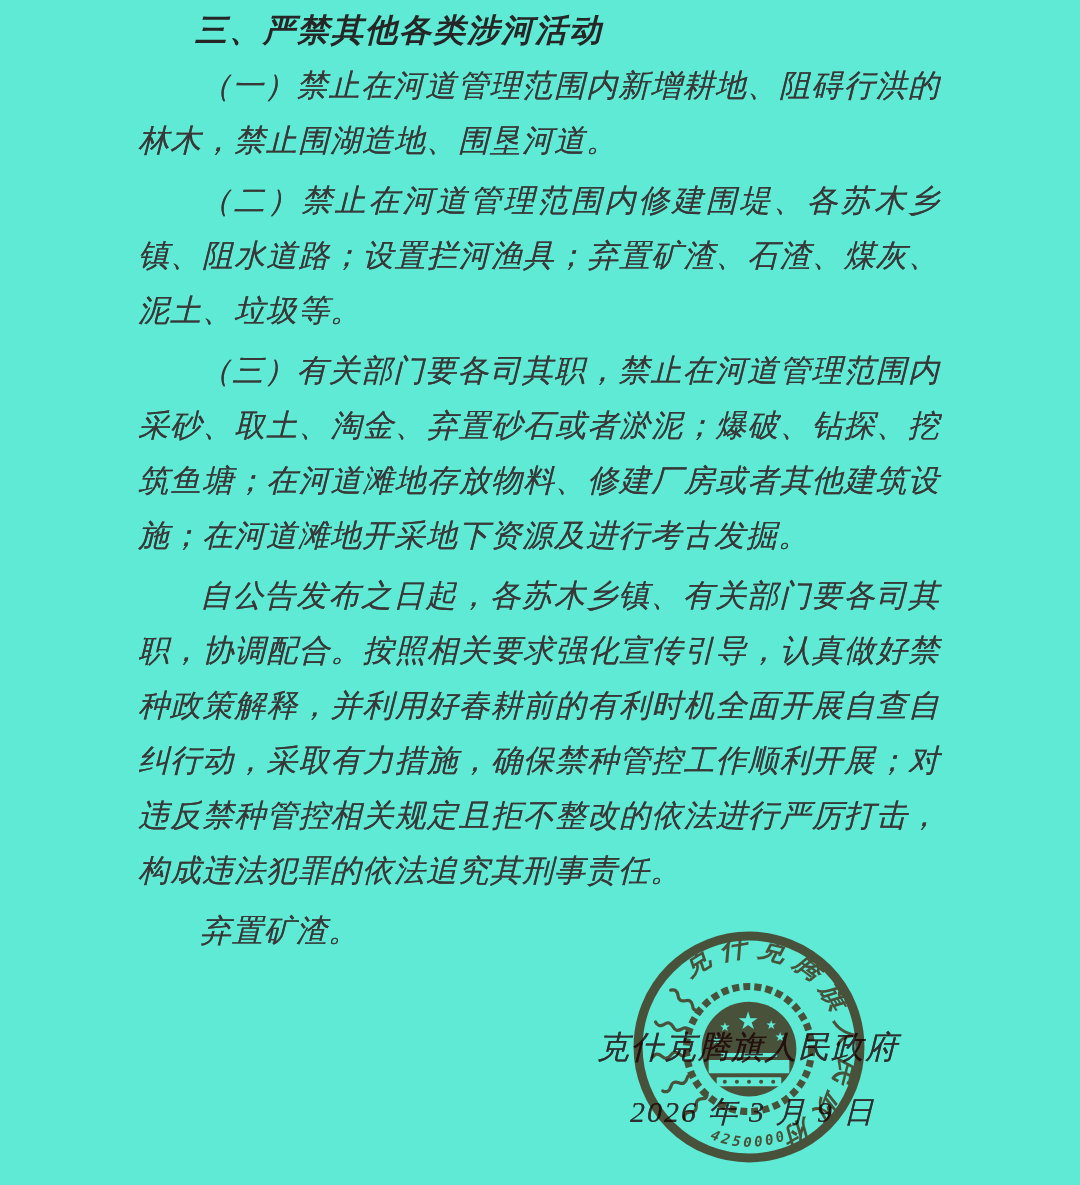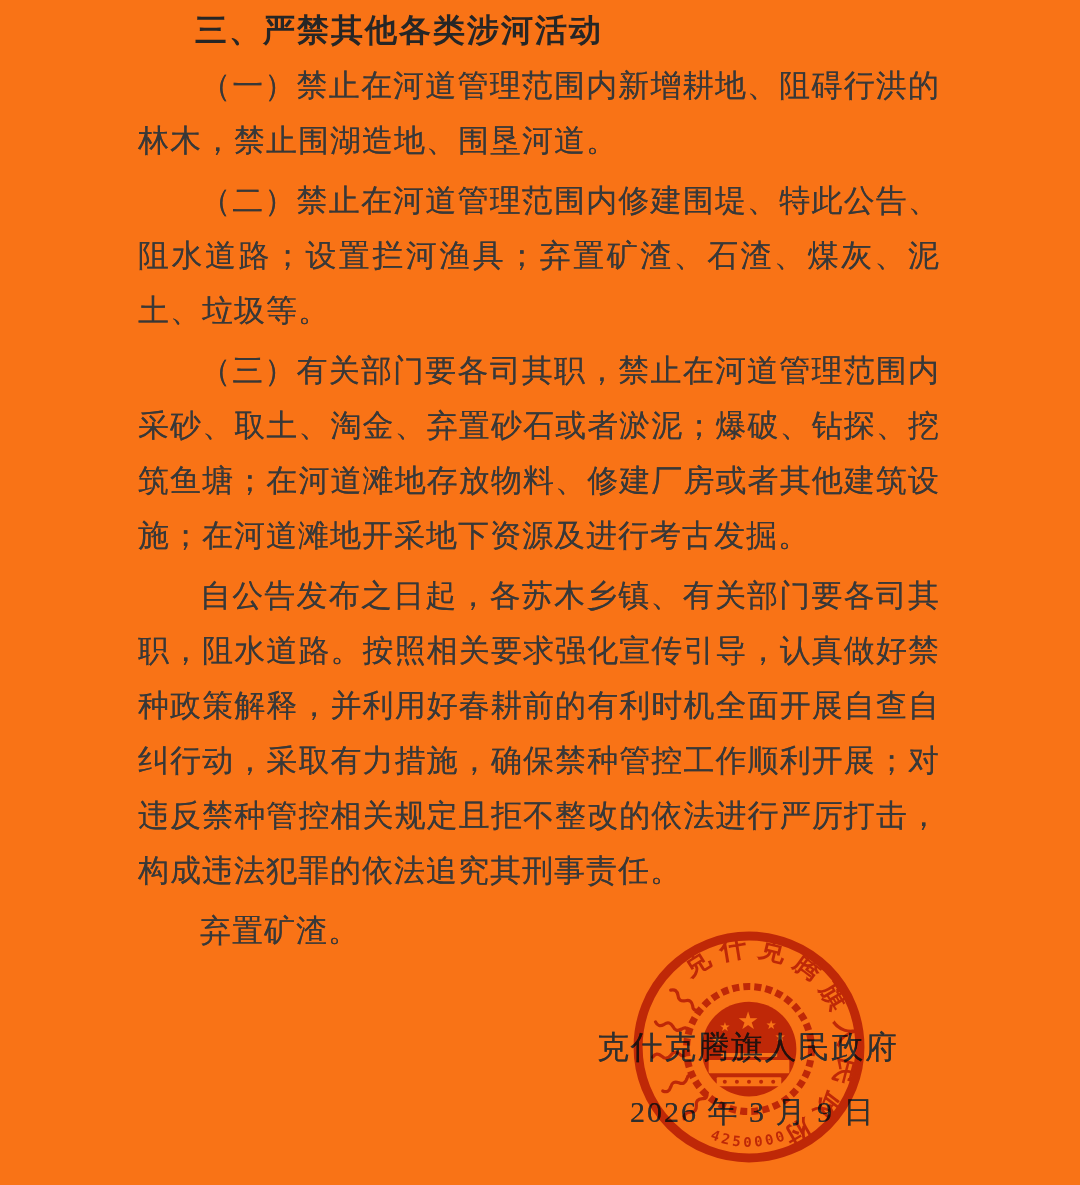--- a/index.html
+++ b/index.html
@@ -77,28 +77,28 @@
   }
   .star{
     fill:#ffffff;
     font-family:"DejaVu Sans", sans-serif;
     text-anchor:middle;
   }
 </style>
 </head>
 <body>
 
-<div class="page" style="background: #f97316;">
+<div class="page" style="background: #5eead4; font-style: italic;">
 
   <div class="doc" style="color: rgb(56, 56, 56);">
     <h2>三、严禁其他各类涉河活动</h2>
     <p>（一）禁止在河道管理范围内新增耕地、阻碍行洪的林木，禁止围湖造地、围垦河道。</p>
-    <p>（二）禁止在河道管理范围内修建围堤、特此公告、阻水道路；设置拦河渔具；弃置矿渣、石渣、煤灰、泥土、垃圾等。</p>
+    <p>（二）禁止在河道管理范围内修建围堤、各苏木乡镇、阻水道路；设置拦河渔具；弃置矿渣、石渣、煤灰、泥土、垃圾等。</p>
     <p>（三）有关部门要各司其职，禁止在河道管理范围内采砂、取土、淘金、弃置砂石或者淤泥；爆破、钻探、挖筑鱼塘；在河道滩地存放物料、修建厂房或者其他建筑设施；在河道滩地开采地下资源及进行考古发掘。</p>
-    <p>自公告发布之日起，各苏木乡镇、有关部门要各司其职，阻水道路。按照相关要求强化宣传引导，认真做好禁种政策解释，并利用好春耕前的有利时机全面开展自查自纠行动，采取有力措施，确保禁种管控工作顺利开展；对违反禁种管控相关规定且拒不整改的依法进行严厉打击，构成违法犯罪的依法追究其刑事责任。</p>
+    <p>自公告发布之日起，各苏木乡镇、有关部门要各司其职，协调配合。按照相关要求强化宣传引导，认真做好禁种政策解释，并利用好春耕前的有利时机全面开展自查自纠行动，采取有力措施，确保禁种管控工作顺利开展；对违反禁种管控相关规定且拒不整改的依法进行严厉打击，构成违法犯罪的依法追究其刑事责任。</p>
     <p class="closing">弃置矿渣。</p>
   </div>
 
   <div class="sig-block signature">克什克腾旗人民政府</div>
   <div class="sig-block date">2026 年 3 月 9 日</div>
 
   <svg class="seal" viewBox="0 0 240 240" aria-hidden="true">
 
     <circle cx="120" cy="120" r="110" fill="none" stroke="var(--seal-color,#bf4b36)" stroke-width="9"></circle>
 

